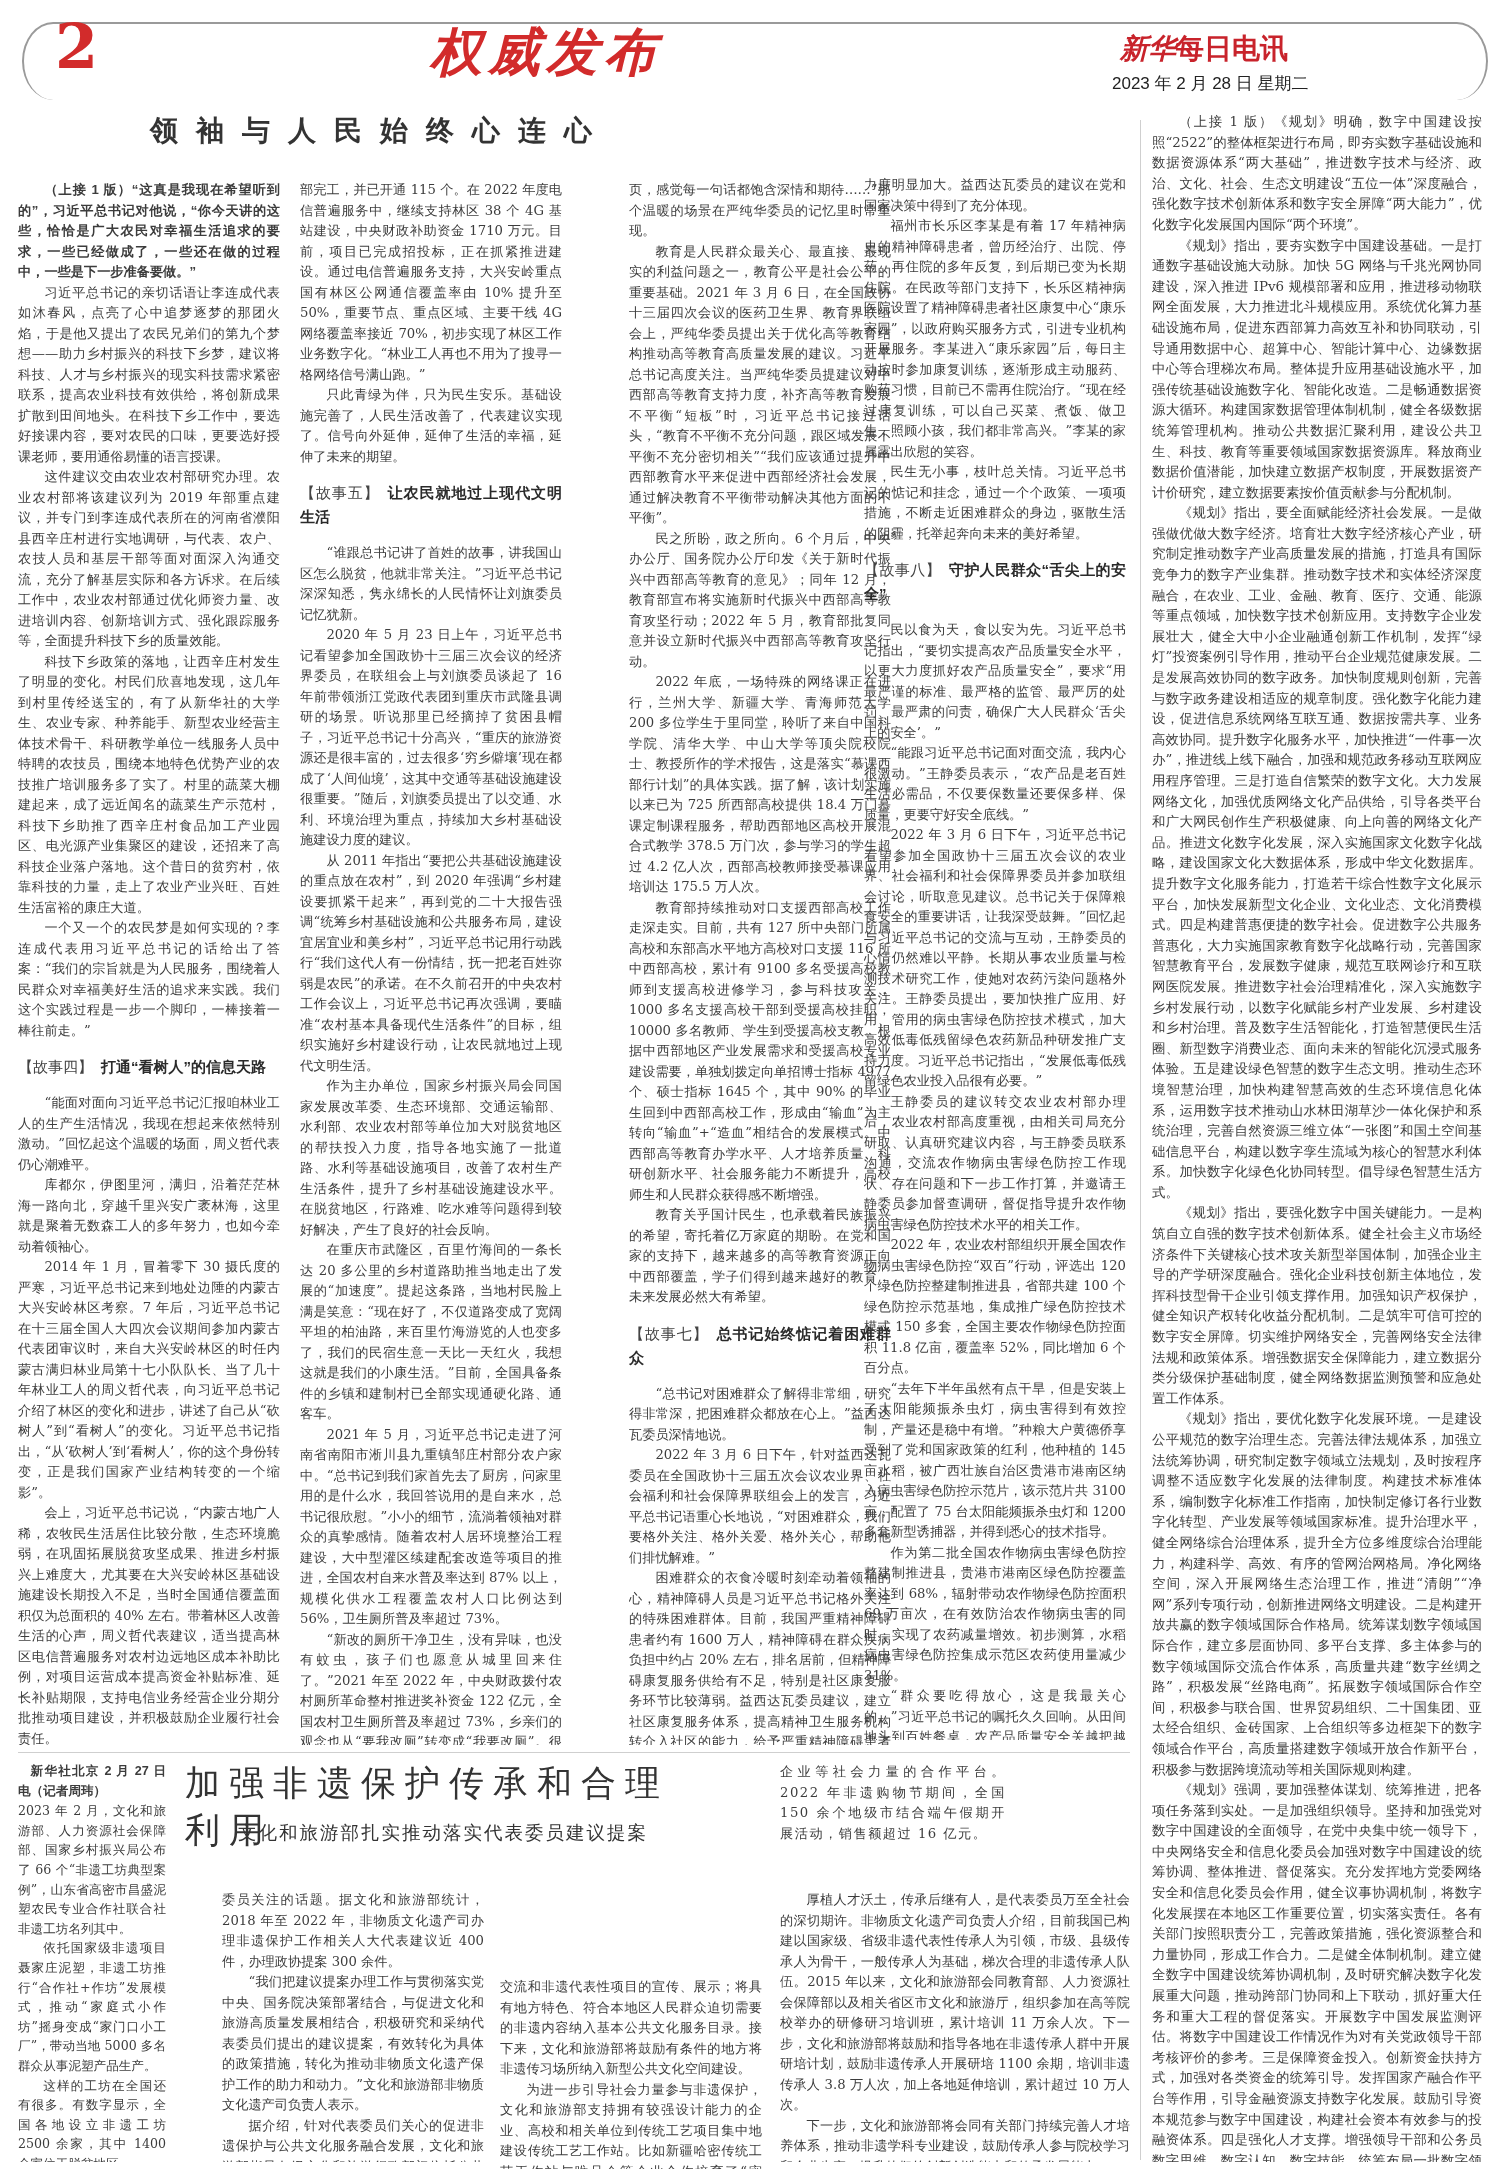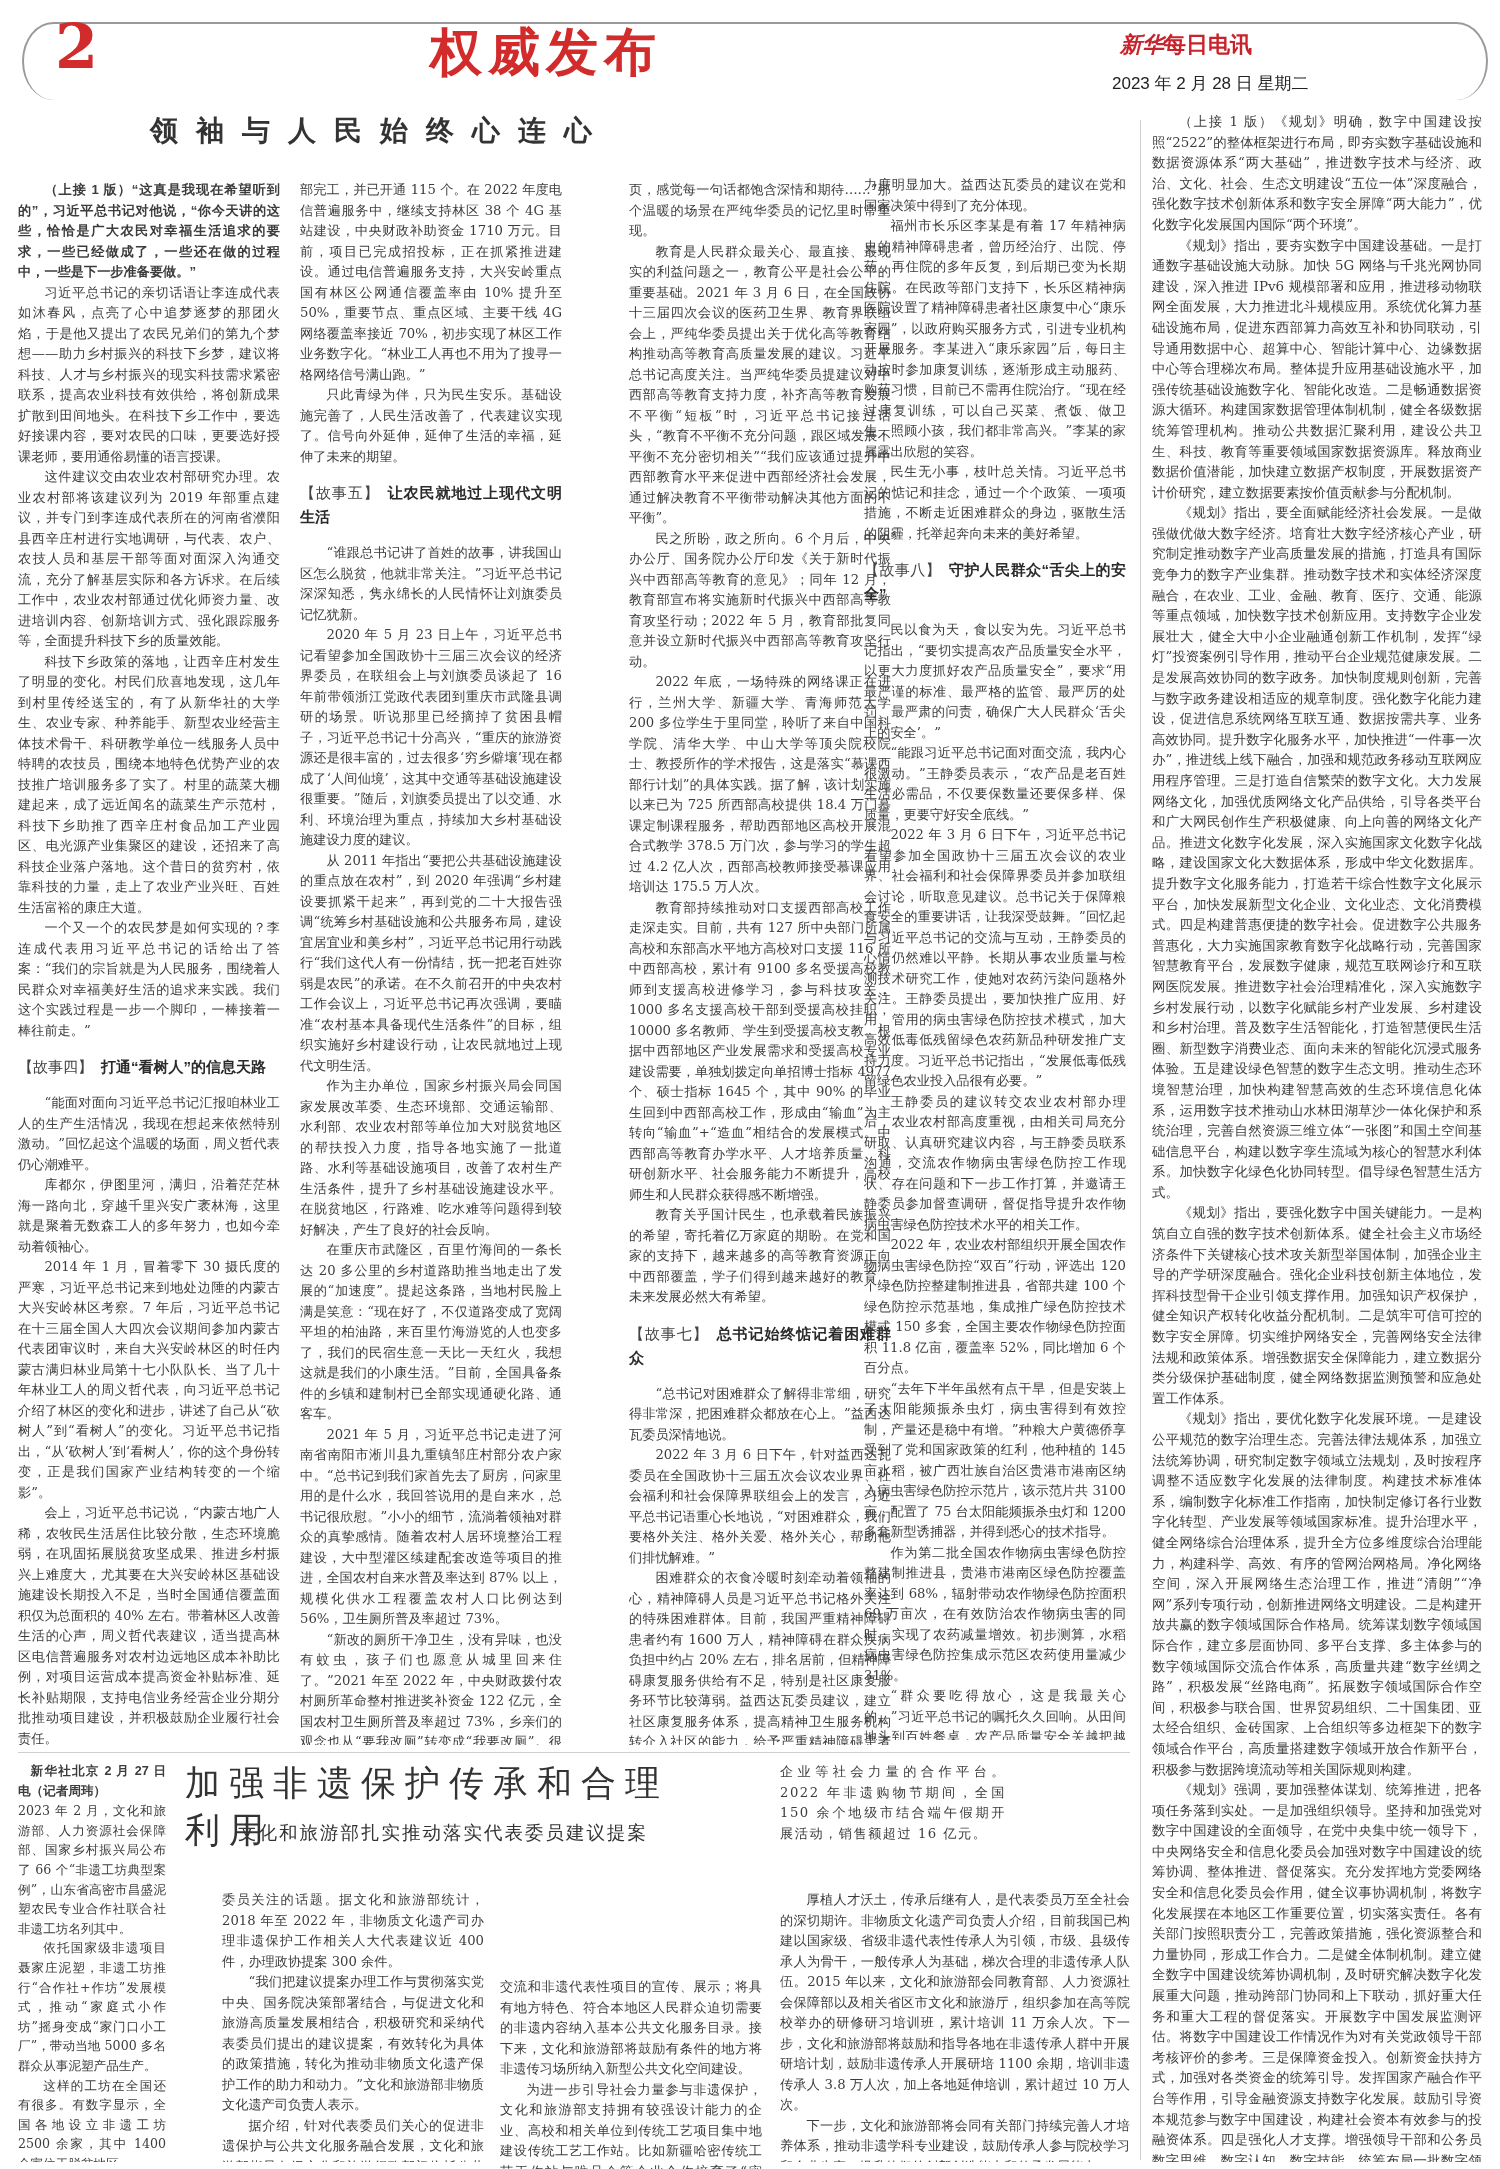--- a/index.html
+++ b/index.html
@@ -10,25 +10,25 @@
     position: absolute; left: 22px; top: 22px; width: 1466px; height: 78px;
     border: 2px solid #9a9a9a; border-radius: 40px 40px 40px 40px / 50px 50px 50px 50px;
     border-bottom: none; border-right: 2px solid #9a9a9a;
   }
   .page-number {
     position: absolute; left: 55px; top: 16px; font-family: "DejaVu Serif", serif;
     font-weight: bold; font-size: 62px; color: #d22b2b; line-height: 1;
   }
   .section-title {
     position: absolute; left: 430px; top: 26px; font-family: "DejaVu Serif", serif;
-    font-weight: bold; font-size: 52px; letter-spacing: 6px; color: #d22b2b; line-height: 1;
+    font-weight: bold; font-size: 52px; letter-spacing: 6px; color: #d22b2b; line-height: 1; font-style: italic;
   }
   .paper-brand {
     position: absolute; left: 1120px; top: 30px; font-family: "DejaVu Serif", serif;
-    font-weight: bold; font-size: 22px; color: #c8232b; font-style: italic;
+    font-weight: bold; font-size: 28px; color: #c8232b; font-style: italic;
   }
   .paper-brand .plain { font-style: normal; }
   .paper-date {
     position: absolute; left: 1112px; top: 72px; font-family: "Liberation Sans", sans-serif;
     font-size: 17px; color: #222;
   }
 
   .headline-1 {
     position: absolute; left: 150px; top: 112px; width: 800px;
     font-family: Liberation Sans, sans-serif; font-weight: bold; font-size: 28px;

